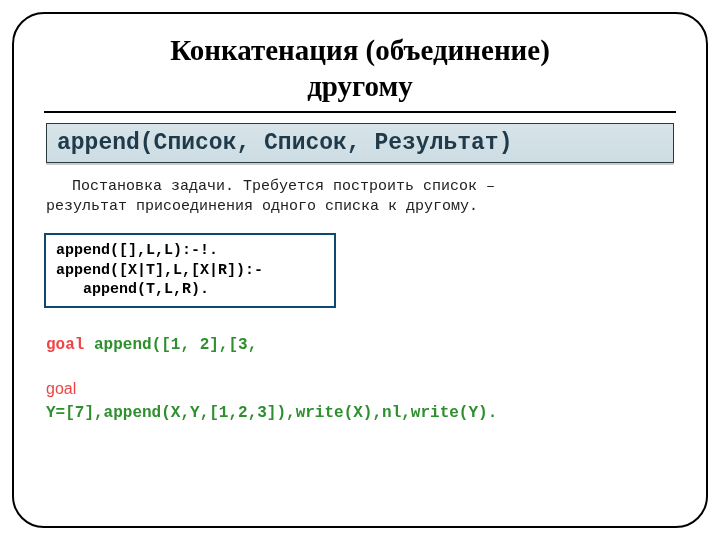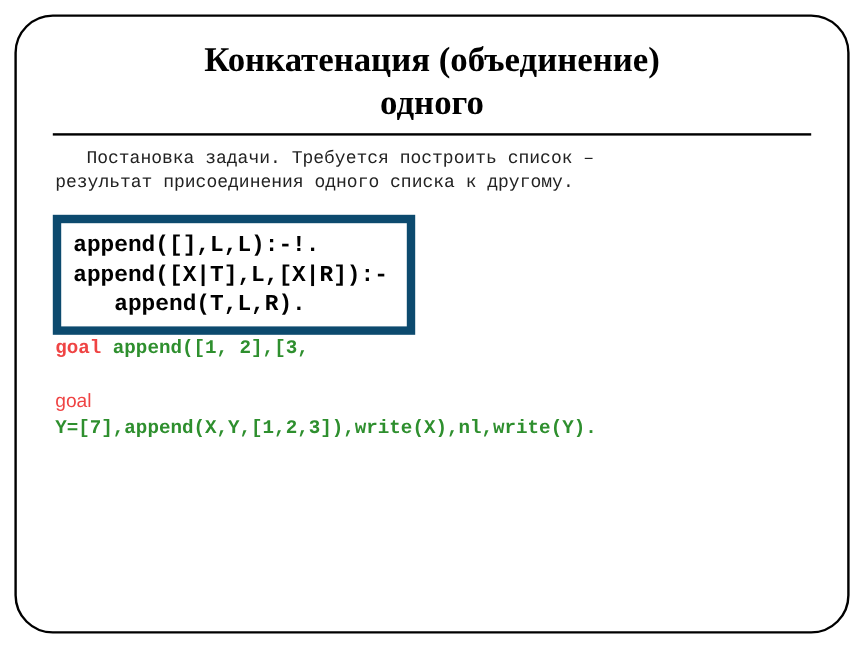--- a/index.html
+++ b/index.html
@@ -50,26 +50,27 @@
     font-weight: normal;
     color: #222;
     margin: 0 0 16px 0;
     padding-left: 2px;
     line-height: 1.35;
   }
   .task-indent {
     margin-left: 26px;
   }
   .code-box {
-    border: 7px solid #0c4a6e;
+    border: 2px solid #0c4a6e;
     font-family: 'Courier New', monospace;
-    font-size: 19px;
+    font-size: 15px;
     font-weight: bold;
     padding: 6px 10px;
     width: 268px;
+    margin-bottom: 26px;
     line-height: 1.3;
     white-space: pre;
   }
   .goals {
     font-family: 'Courier New', monospace;
     font-size: 16px;
     font-weight: bold;
     line-height: 1.4;
     padding-left: 2px;
   }
@@ -77,25 +78,28 @@
   .goals .pro { color: #2e8f2e; font-family: Liberation Mono, monospace; }
   .goals .sans { font-family: Arial, sans-serif; font-weight: normal; }
 </style>
 </head>
 <body>
 
 <div class="slide">
 
   <div class="title">
     <span>Конкатенация (объединение)</span><br>
-    <span>одного</span>
+    <span>другому</span>
   </div>
 
   <hr class="hr">
 
+  <div class="sig-box">
+    <span>append(Список, Список, Результат)</span>
+  </div>
 
   <div class="task">
     <span class="task-indent">Постановка задачи. Требуется построить список –</span><br>
     <span>результат присоединения одного списка к другому.</span>
   </div>
 
   <div class="code-box"><span>append([],L,L):-!.</span>
 <span>append([X|T],L,[X|R]):-</span>
 <span>   append(T,L,R).</span></div>
 

